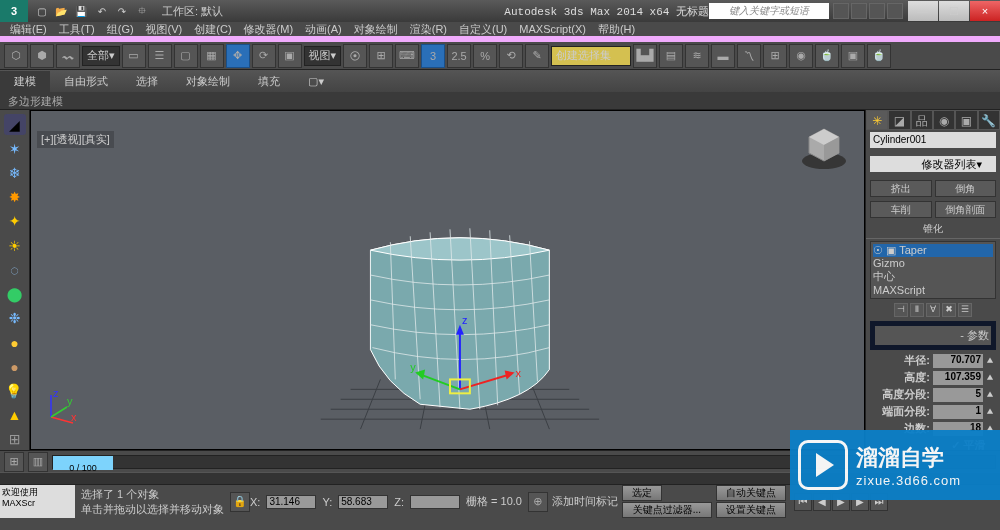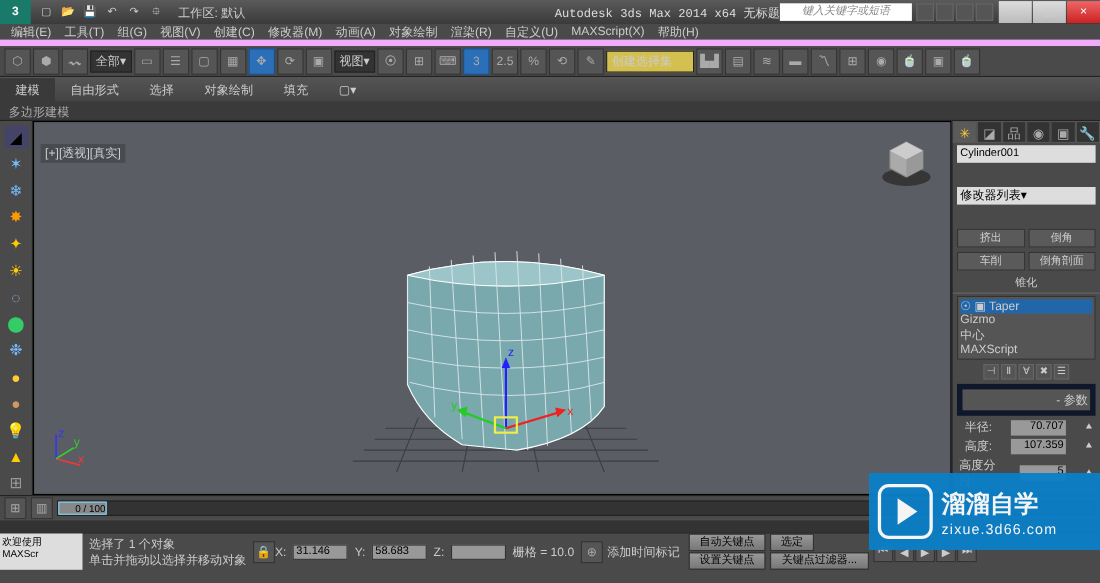--- a/index.html
+++ b/index.html
@@ -31,34 +31,34 @@
 .main { display:flex; height:340px; }
 .leftbar { width:30px; background:#4a4a4a; display:flex; flex-direction:column; align-items:center; gap:3px; padding-top:4px; border-right:1px solid #222; }
 .leftbar .lic { width:22px; height:22px; border-radius:3px; display:flex; align-items:center; justify-content:center; font-size:14px; }
 .viewport { flex:1; background:#5a5e64; border:1px solid #000; position:relative; overflow:hidden; }
 .vp-label { position:absolute; top:20px; left:6px; color:#ccc; font-size:11px; background:rgba(0,0,0,0.2); padding:1px 4px; }
 .rightpanel { width:135px; background:#4a4a4a; border-left:1px solid #222; display:flex; flex-direction:column; color:#ccc; overflow:hidden; }
 .rtabs { height:20px; background:#333; display:flex; }
 .rtabs span { flex:1; text-align:center; font-size:12px; line-height:20px; border:1px solid #555; color:#aaa; }
 .rtabs span.act { background:#5a5a5a; color:#fc3; }
 .rname { height:16px; background:#ddd; color:#000; margin:2px 4px; padding:0 3px; font-size:10px; line-height:16px; }
-.rcombo { height:16px; background:#ddd; color:#000; margin:20px 4px; padding:0 3px; font-size:10px; line-height:16px; display:flex; justify-content:flex-start; }
+.rcombo { height:16px; background:#ddd; color:#000; margin:6px 4px; padding:0 14px; font-size:10px; line-height:16px; display:flex; justify-content:flex-end; }
 .rbtns { display:flex; gap:3px; padding:2px 4px; flex-wrap:wrap; }
 .rbtn { height:17px; background:#5a5a5a; border:1px solid #333; text-align:center; flex:1; font-size:10px; line-height:15px;}
 .rhdr { text-align:center; padding:2px; border-bottom:1px solid #666; font-size:10px; }
 .rlist { background:#555; margin:2px 4px; height:60px; border:1px solid #333; padding:2px; font-size:10px; color:#ccc; }
 .rlist .sel { background:#26a; }
 .ricons { display:flex; gap:2px; padding:2px 4px; justify-content:center; }
 .ricons span { width:14px; height:14px; border:1px solid #666; background:#555; font-size:9px; text-align:center; }
 .rroll { text-align:right; background:#555; margin:2px 4px; padding:2px; border:5px solid #0f172a; font-size:11px; }
-.rparam { display:flex; justify-content:flex-end; align-items:center; gap:17px; padding:1px 6px; font-size:10px; }
+.rparam { display:flex; justify-content:flex-end; align-items:center; gap:3px; padding:1px 6px; font-size:10px;font-weight:bold; }
 .rspin { width:50px; height:14px; background:#999; color:#000; text-align:right; padding:0 2px; font-size:10px; }
 .timebar { height:22px; background:#4a4a4a; display:flex; align-items:center; border-top:1px solid #222; padding:0 4px; gap:4px; }
 .slider { flex:1; height:14px; background:#333; border:1px solid #222; position:relative; }
-.slider .thumb { position:absolute; left:0; width:44px; height:12px; background:#888; border:1px solid #7dd3fc; text-align:right; font-size:9px; color:#000; }
+.slider .thumb { position:absolute; left:0; width:60px; height:12px; background:#888; border:7px solid #7dd3fc; text-align:center; font-size:9px; color:#000; }
 .statusbar { height:34px; background:#4a4a4a; display:flex; align-items:center; border-top:1px solid #222; color:#ccc; font-size:10px; }
 .status-left { width:75px; height:100%; background:#ddd; color:#000; padding:2px; font-size:9px; line-height:11px; }
 .status-mid { display:flex; flex-direction:column; padding:0 6px; }
 .coord { display:flex; gap:6px; align-items:center; }
 .coord input { width:50px; height:14px; background:#999; border:1px solid #333; color:#000; font-size:10px; padding:0 2px; }
 .trans { display:flex; gap:1px; padding:0 4px; }
 .tbtn { width:18px; height:18px; background:#555; border:1px solid #333; display:flex; align-items:center; justify-content:center; font-size:10px; }
 .autokey { width:70px; height:16px; background:linear-gradient(#999,#777); border:1px solid #333; text-align:center; font-size:10px; line-height:14px; color:#000; }
 .watermark { position:absolute; right:0; bottom:30px; width:210px; height:70px; background:#0a7fc8; display:flex; align-items:center; color:#fff; opacity:0.95; }
 .watermark .play { width:50px; height:50px; border:3px solid #fff; border-radius:10px; margin:0 8px; display:flex; align-items:center; justify-content:center; }
@@ -315,27 +315,27 @@
   </div>
   <div class="tb sm">🔒</div>
   <div class="coord">
     X:<input value="31.146" style="">
     Y:<input value="58.683" style="">
     Z:<input value="" style="">
   </div>
   <div style="padding:0 6px">栅格 = 10.0</div>
   <div class="tb sm">⊕</div>
   <div style="padding:0 4px">添加时间标记</div>
+  <div style="display:flex;flex-direction:column;gap:1px">
+    <div class="autokey" style="width:40px">选定</div>
+    <div class="autokey" style="width:90px">关键点过滤器...</div>
+  </div>
   <div style="display:flex;flex-direction:column;gap:1px;padding:0 4px">
     <div class="autokey">自动关键点</div>
     <div class="autokey">设置关键点</div>
-  </div>
-  <div style="display:flex;flex-direction:column;gap:1px">
-    <div class="autokey" style="width:40px">选定</div>
-    <div class="autokey" style="width:90px">关键点过滤器...</div>
   </div>
   <div class="trans">
     <div class="tbtn">⏮</div>
     <div class="tbtn">◀</div>
     <div class="tbtn">▶</div>
     <div class="tbtn">▶</div>
     <div class="tbtn">⏭</div>
   </div>
 </div>
 

